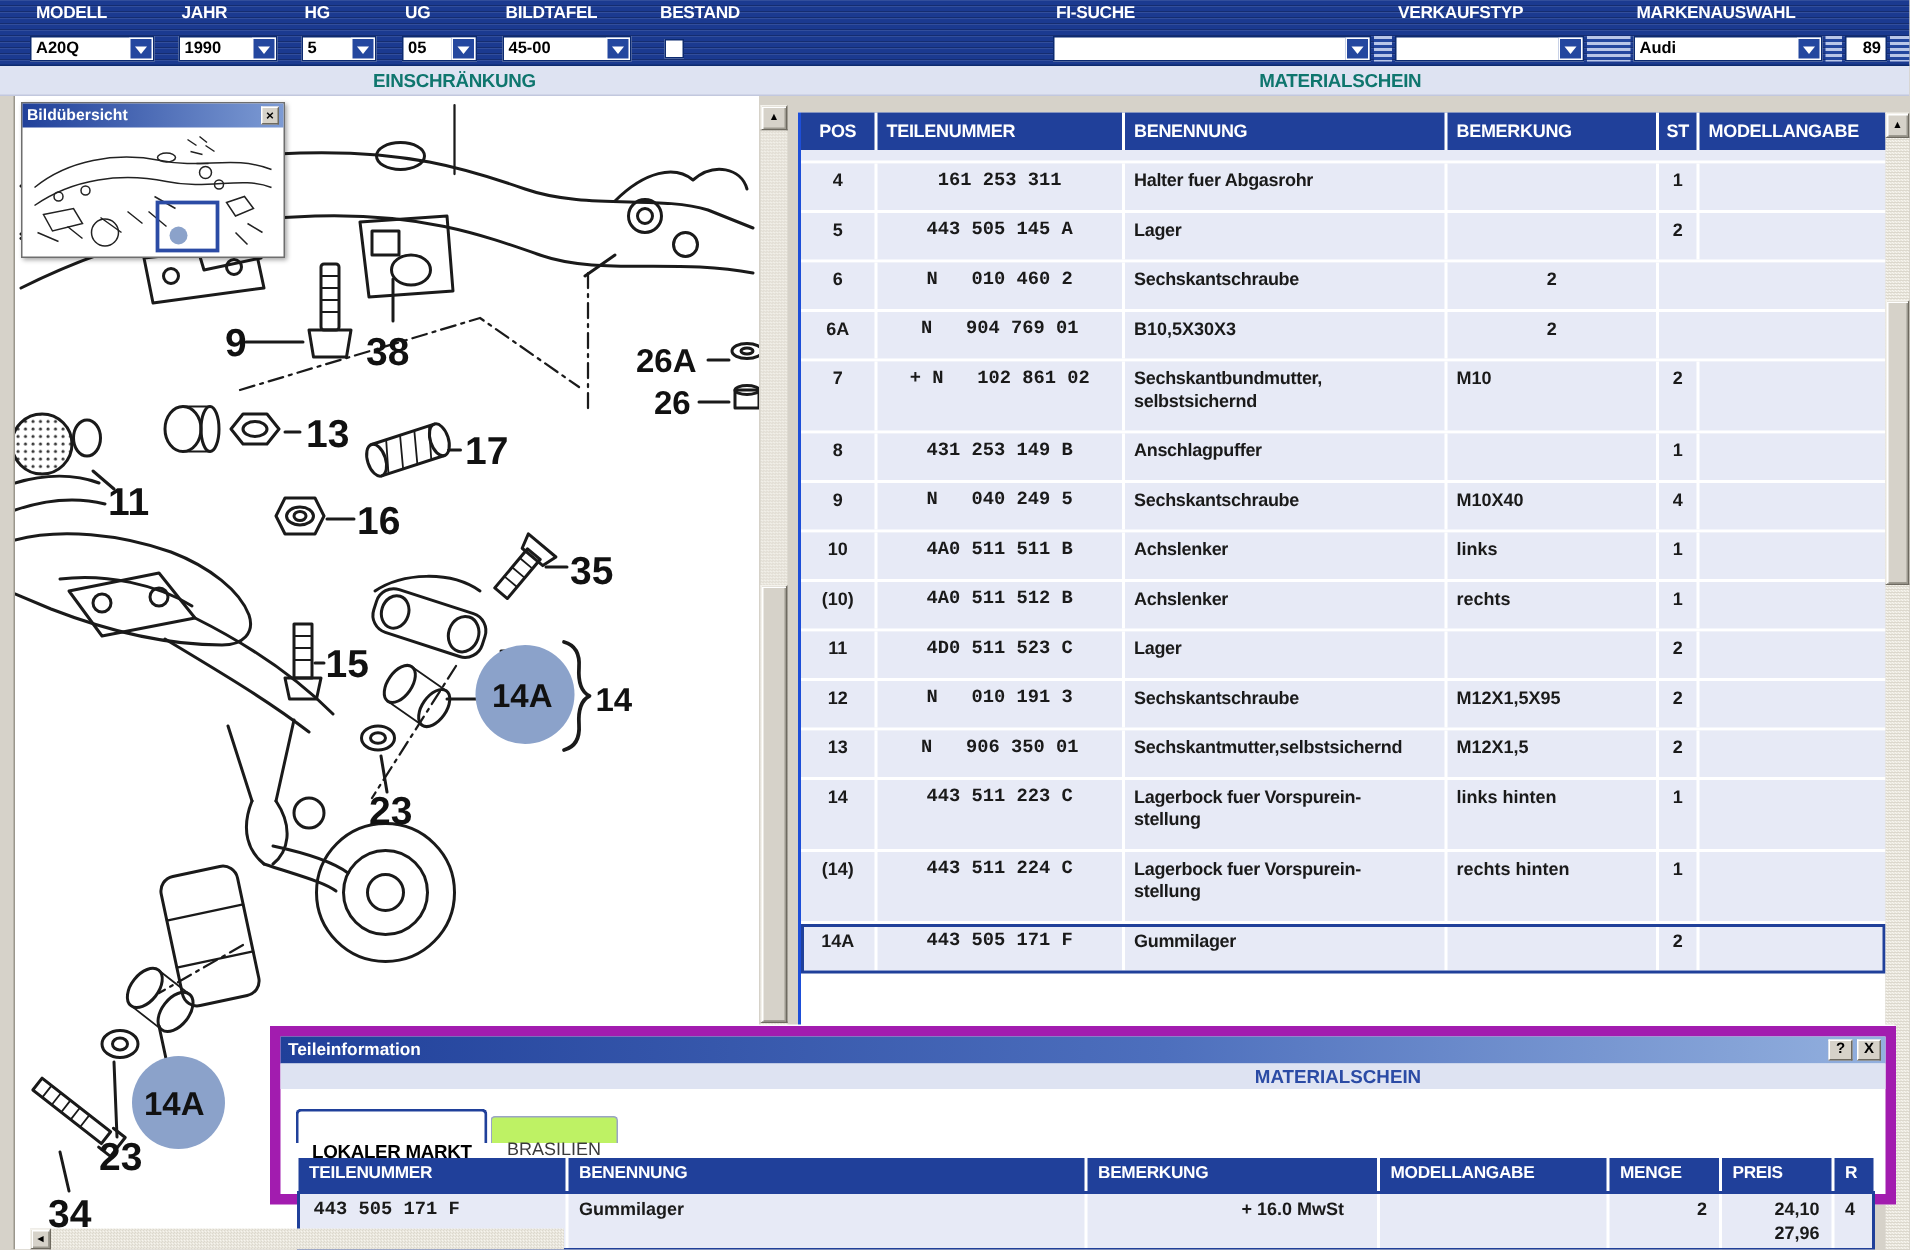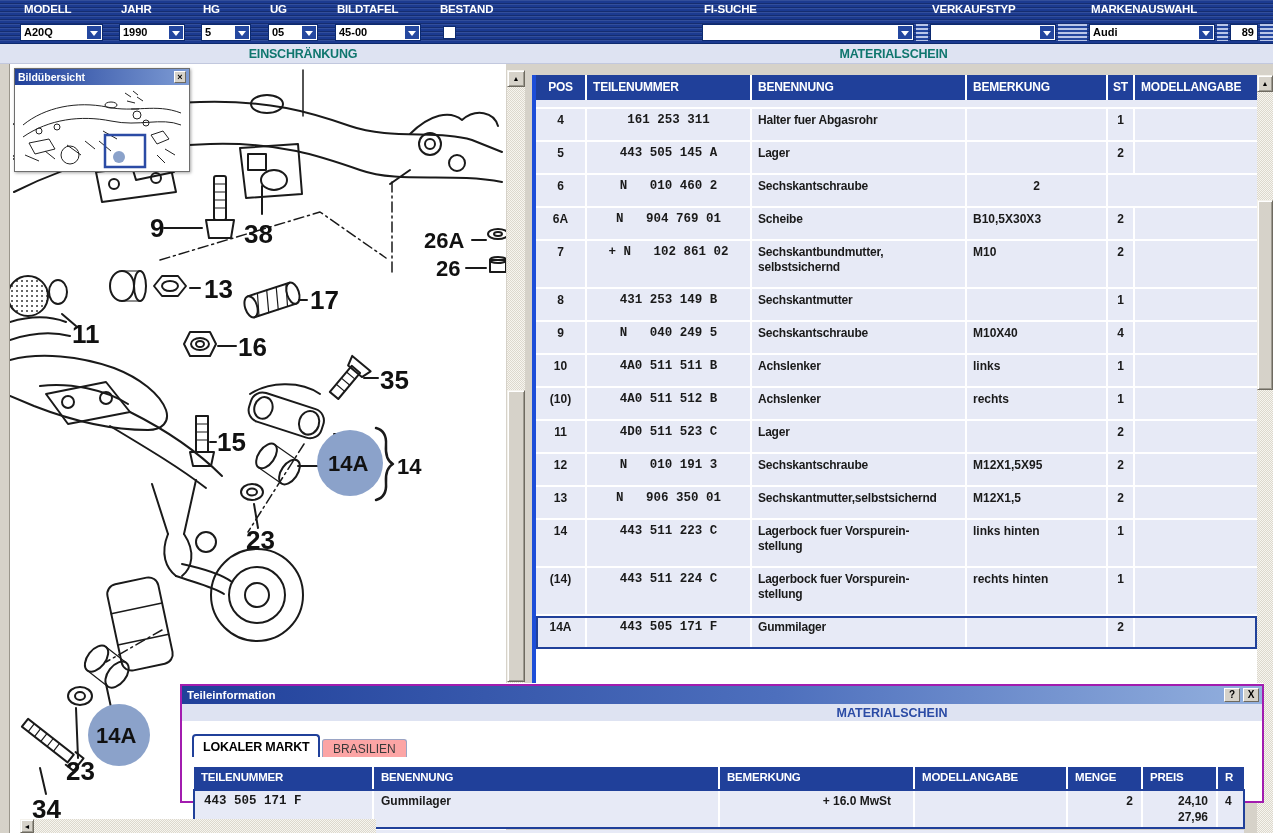--- a/index.html
+++ b/index.html
@@ -41,46 +41,46 @@
   .sb-thumb { position:absolute; left:0; background:#d6d2c9; border:1px solid; border-color:#f4f2ec #6e6a60 #6e6a60 #f4f2ec; box-shadow:inset 1px 1px 0 #fff, inset -1px -1px 0 #9d9a90; }
   .vscroll-left { position:absolute; left:507px; top:70px; width:18px; height:614px; }
   .vscroll-right { position:absolute; left:1257px; top:75px; width:16px; height:758px; z-index:5; }
   .vscroll-left .sb-btn, .vscroll-right .sb-btn { width:100%; height:17px; }
   .vscroll-left .track, .vscroll-right .track { position:absolute; left:0; top:17px; width:100%; bottom:0; }
   .hscroll { position:absolute; left:20px; top:819px; width:356px; height:14px; z-index:50; display:flex; }
   .hscroll .sb-btn { width:14px; height:14px; flex:none; }
   .hscroll .track { flex:1; }
 
   
-  .ptable { position:absolute; left:532px; top:75px; width:725px; height:717px; background:#fff; border-left:4px solid #1d4ed8; }
+  .ptable { position:absolute; left:532px; top:75px; width:725px; height:717px; background:#fff; border-left:2px solid #1d4ed8; }
   .pgrid { display:grid; grid-template-columns:51px 165px 215px 141px 27px 1fr; }
   .phead { background:#20409a; height:25px; }
   .phead .hc { color:#fff; font-weight:bold; font-size:12px; padding:5px 0 0 6px; border-right:2px solid #fff; letter-spacing:-0.2px; }
   .phead .hc:last-child { border-right:none; }
   .phead .hc.center { padding-left:0; text-align:center; }
   .row-spacer { height:9px; background:#e7eaf6; border-bottom:2px solid #fff; }
   .prow { background:#e7eaf6; border-bottom:2px solid #fff; }
   .prow .c { padding:4px 0 12px 0; border-right:2px solid #fff; font-size:12px; font-weight:bold; color:#1a1a1a; line-height:15px; }
   .prow .c:last-child { border-right:none; }
   .prow .pos { text-align:center; }
   .prow .part { font-family:"Liberation Mono","DejaVu Sans Mono",monospace; font-size:12.5px; text-align:center; white-space:pre; }
   .prow .name { padding-left:6px; white-space:pre-line; letter-spacing:-0.2px; }
   .prow .remark { padding-left:6px; }
   .prow .qty { text-align:center; }
   .prow.selected { outline:2px solid #20409a; outline-offset:-2px; }
 
   
-  .dialog { position:absolute; left:180px; top:684px; width:1084px; height:119px; background:#fff; border:2px solid #a21caf; box-shadow:-1px -1px 0 #fff; z-index:30; }
+  .dialog { position:absolute; left:180px; top:684px; width:1084px; height:119px; background:#fff; border:7px solid #a21caf; box-shadow:-1px -1px 0 #fff; z-index:30; }
   .dlg-title { height:18px; background:linear-gradient(90deg,#20409a 0%,#4d6fbd 55%,#93b0de 100%); display:flex; align-items:center; }
   .dlg-title .txt { color:#fff; font-weight:bold; font-size:11.5px; padding-left:5px; flex:1; }
   .dlg-btn { width:16px; height:14px; background:#d6d2c9; border:1px solid; border-color:#fff #6e6a60 #6e6a60 #fff; font-size:10px; font-weight:bold; color:#000; text-align:center; line-height:12px; margin-right:3px; }
   .dlg-banner { height:17px; background:#dee3f2; position:relative; }
   .dlg-banner span { position:absolute; left:340px; right:0; top:2px; text-align:center; font-weight:bold; font-size:12.5px; color:#2b4ba5; }
-  .tab-active { position:absolute; left:10px; top:48px; height:23px; padding:4px 9px 0; background:#fff; border:2px solid #20409a; border-bottom:none; border-radius:4px 4px 0 0; font-weight:bold; font-size:12.5px; color:#000; z-index:2; letter-spacing:-0.2px; }
-  .tab-inactive { position:absolute; left:140px; top:53px; height:18px; padding:2px 10px 0; background:#fca5a5; border:1px solid #9aa4c4; border-bottom:none; border-radius:3px 3px 0 0; font-size:12px; color:#3a3a3a; }
+  .tab-active { position:absolute; left:10px; top:48px; height:23px; padding:20px 9px 0; background:#fff; border:2px solid #20409a; border-bottom:none; border-radius:4px 4px 0 0; font-weight:bold; font-size:12.5px; color:#000; z-index:2; letter-spacing:-0.2px; }
+  .tab-inactive { position:absolute; left:140px; top:53px; height:18px; padding:14px 10px 0; background:#bef264; border:1px solid #9aa4c4; border-bottom:none; border-radius:3px 3px 0 0; font-size:12px; color:#3a3a3a; }
   .dgrid { display:grid; grid-template-columns:180px 346px 195px 153px 75px 75px 26px; }
   .dtable { position:absolute; left:12px; top:81px; width:1050px; }
   .dhead { background:#20409a; height:23px; }
   .dhead .hc { color:#fff; font-weight:bold; font-size:11.5px; padding:4px 0 0 7px; border-right:2px solid #fff; letter-spacing:-0.2px; }
   .dhead .hc:last-child { border-right:none; }
   .drow { background:#e7eaf6; outline:2px solid #20409a; outline-offset:-1px; min-height:38px; }
   .drow .c { font-size:12px; font-weight:bold; color:#1a1a1a; line-height:16px; padding-top:3px; border-right:2px solid #fff; }
   .drow .c:last-child { border-right:none; }
   .drow .part { font-family:"Liberation Mono","DejaVu Sans Mono",monospace; font-size:12.5px; padding-left:10px; white-space:pre; }
   .drow .name { padding-left:7px; }
@@ -387,38 +387,37 @@
       <div class="pgrid prow">
     <div class="c pos">6</div>
     <div class="c part">N   010 460 2</div>
     <div class="c name">Sechskantschraube</div>
     <div class="c qty">2</div>
     <div class="c model"></div>
   </div>
       <div class="pgrid prow">
     <div class="c pos">6A</div>
     <div class="c part">N   904 769 01</div>
-    <div class="c name">Scheibe</div>
     <div class="c remark">B10,5X30X3</div>
     <div class="c qty">2</div>
     <div class="c model"></div>
   </div>
       <div class="pgrid prow">
     <div class="c pos">7</div>
     <div class="c part">+ N   102 861 02</div>
     <div class="c name">Sechskantbundmutter,
 selbstsichernd</div>
     <div class="c remark">M10</div>
     <div class="c qty">2</div>
     <div class="c model"></div>
   </div>
       <div class="pgrid prow">
     <div class="c pos">8</div>
     <div class="c part">431 253 149 B</div>
-    <div class="c name">Sechskantmutter</div>
+    <div class="c name">Anschlagpuffer</div>
     <div class="c remark"></div>
     <div class="c qty">1</div>
     <div class="c model"></div>
   </div>
       <div class="pgrid prow">
     <div class="c pos">9</div>
     <div class="c part">N   040 249 5</div>
     <div class="c name">Sechskantschraube</div>
     <div class="c remark">M10X40</div>
     <div class="c qty">4</div>

